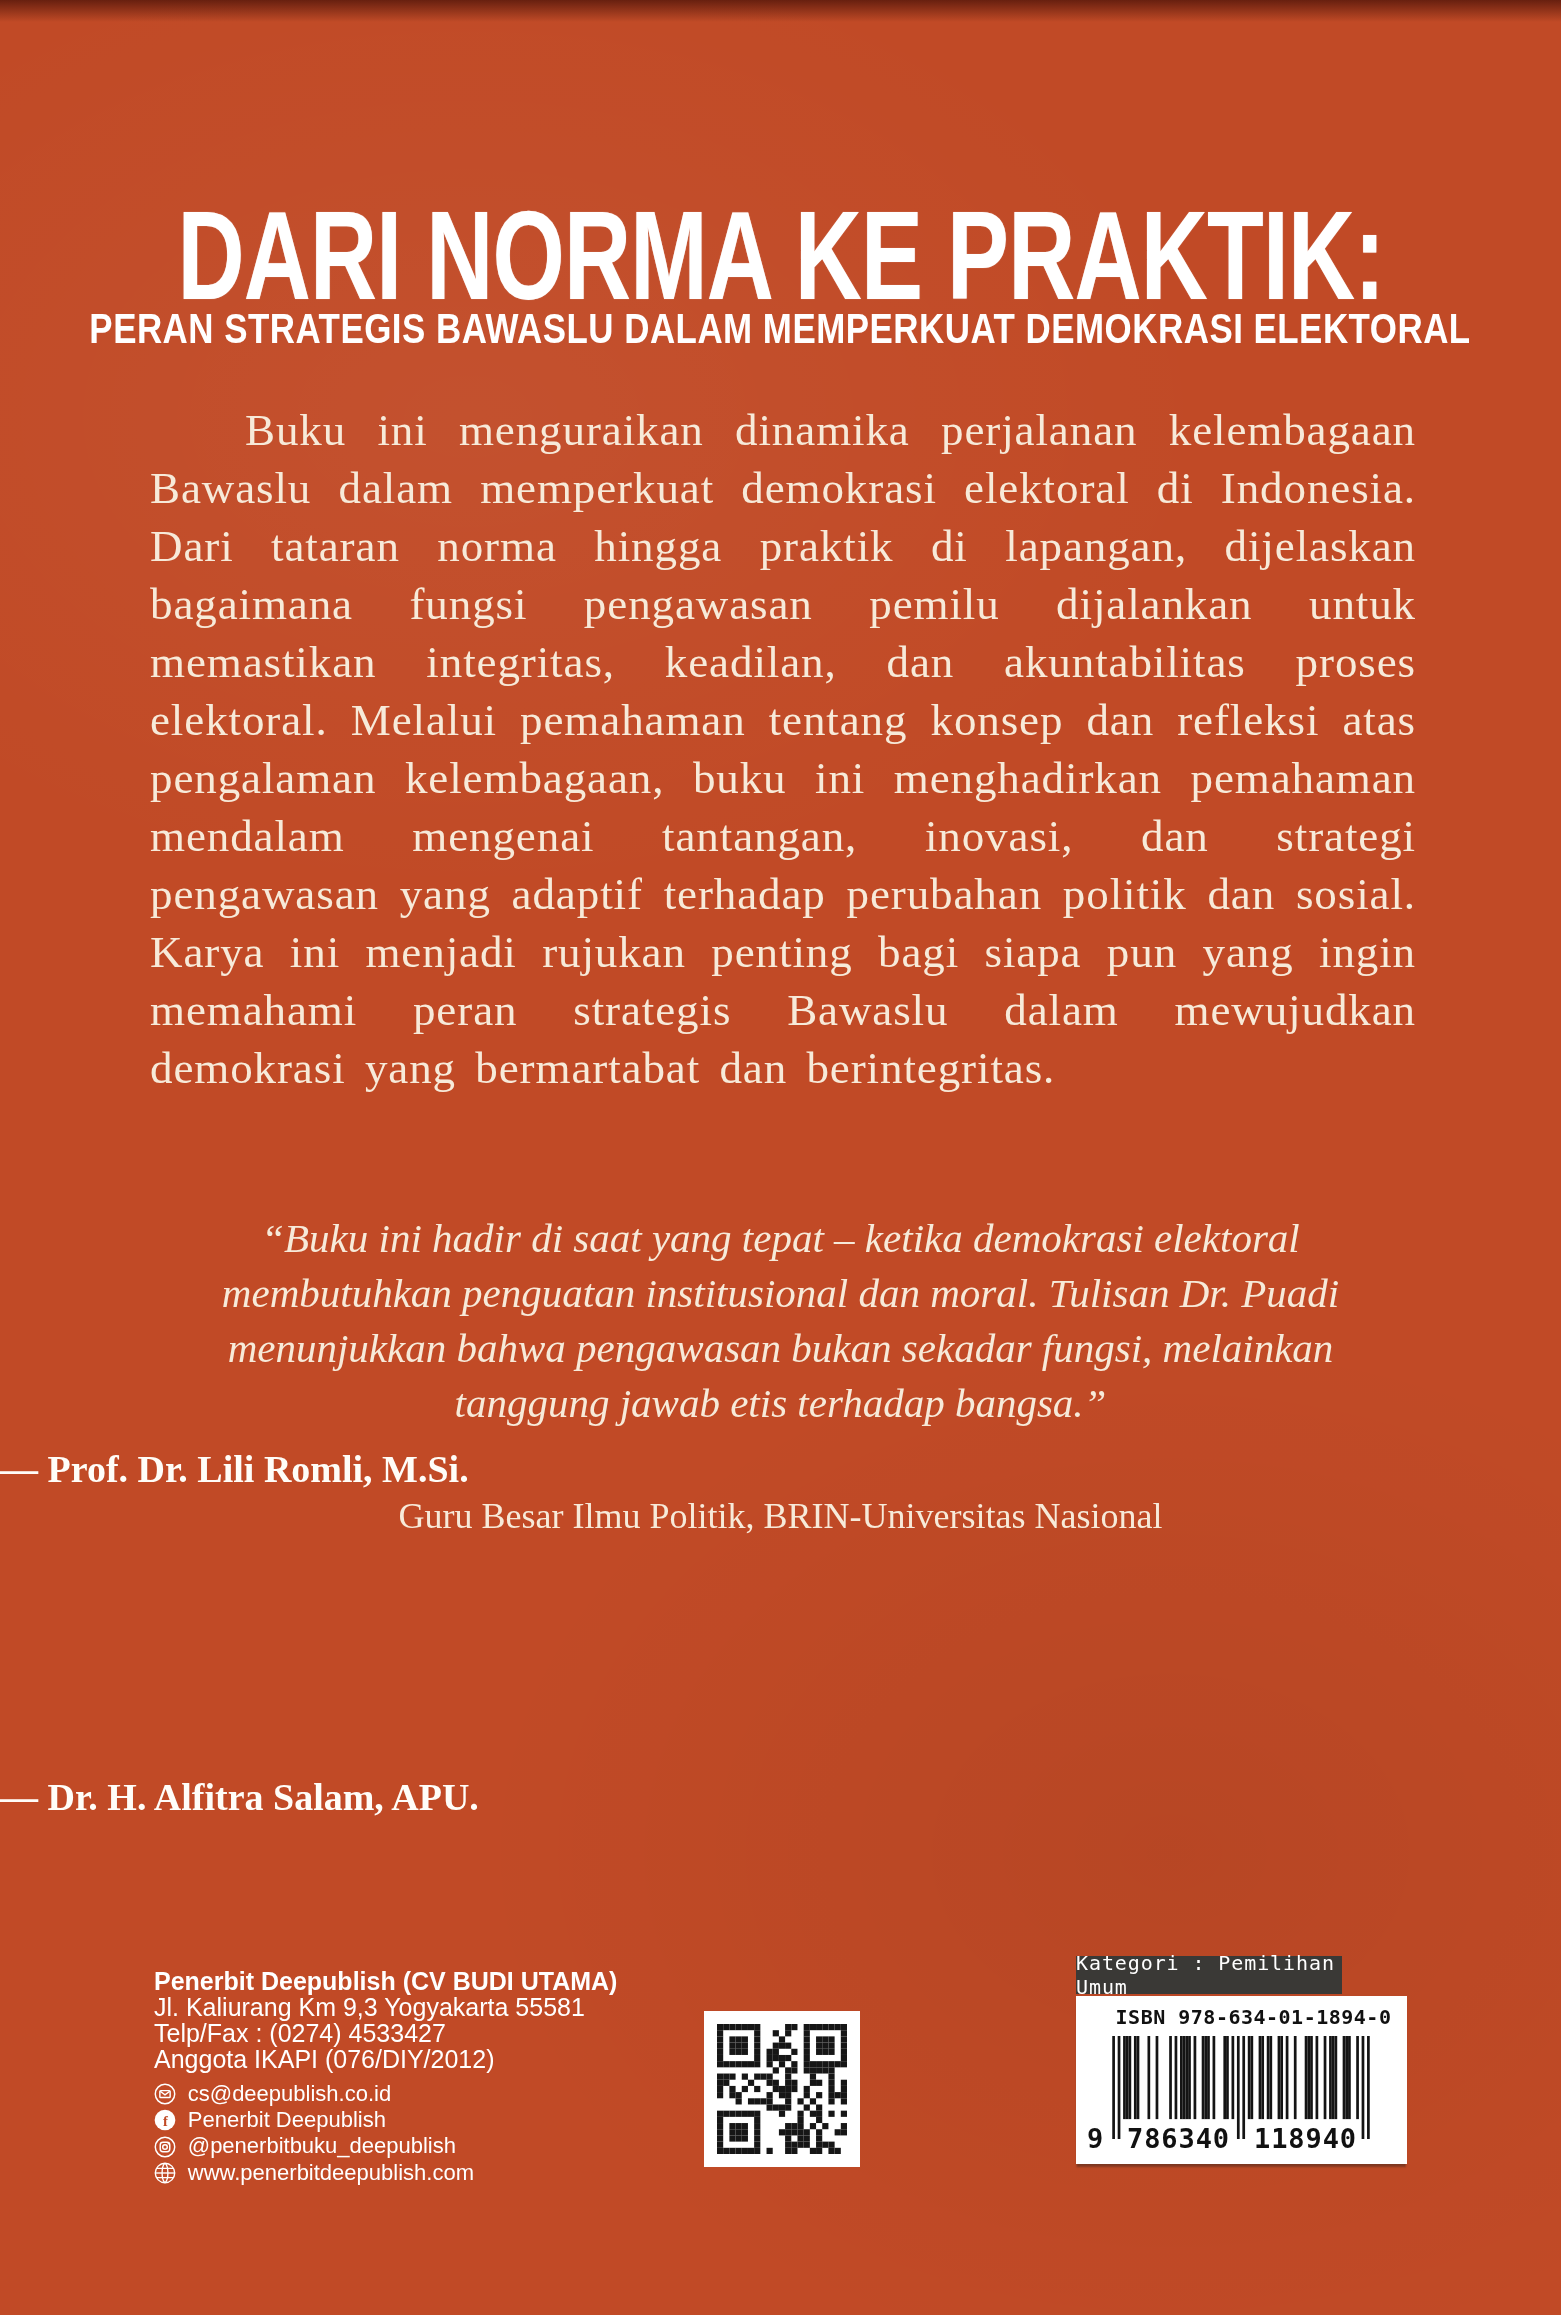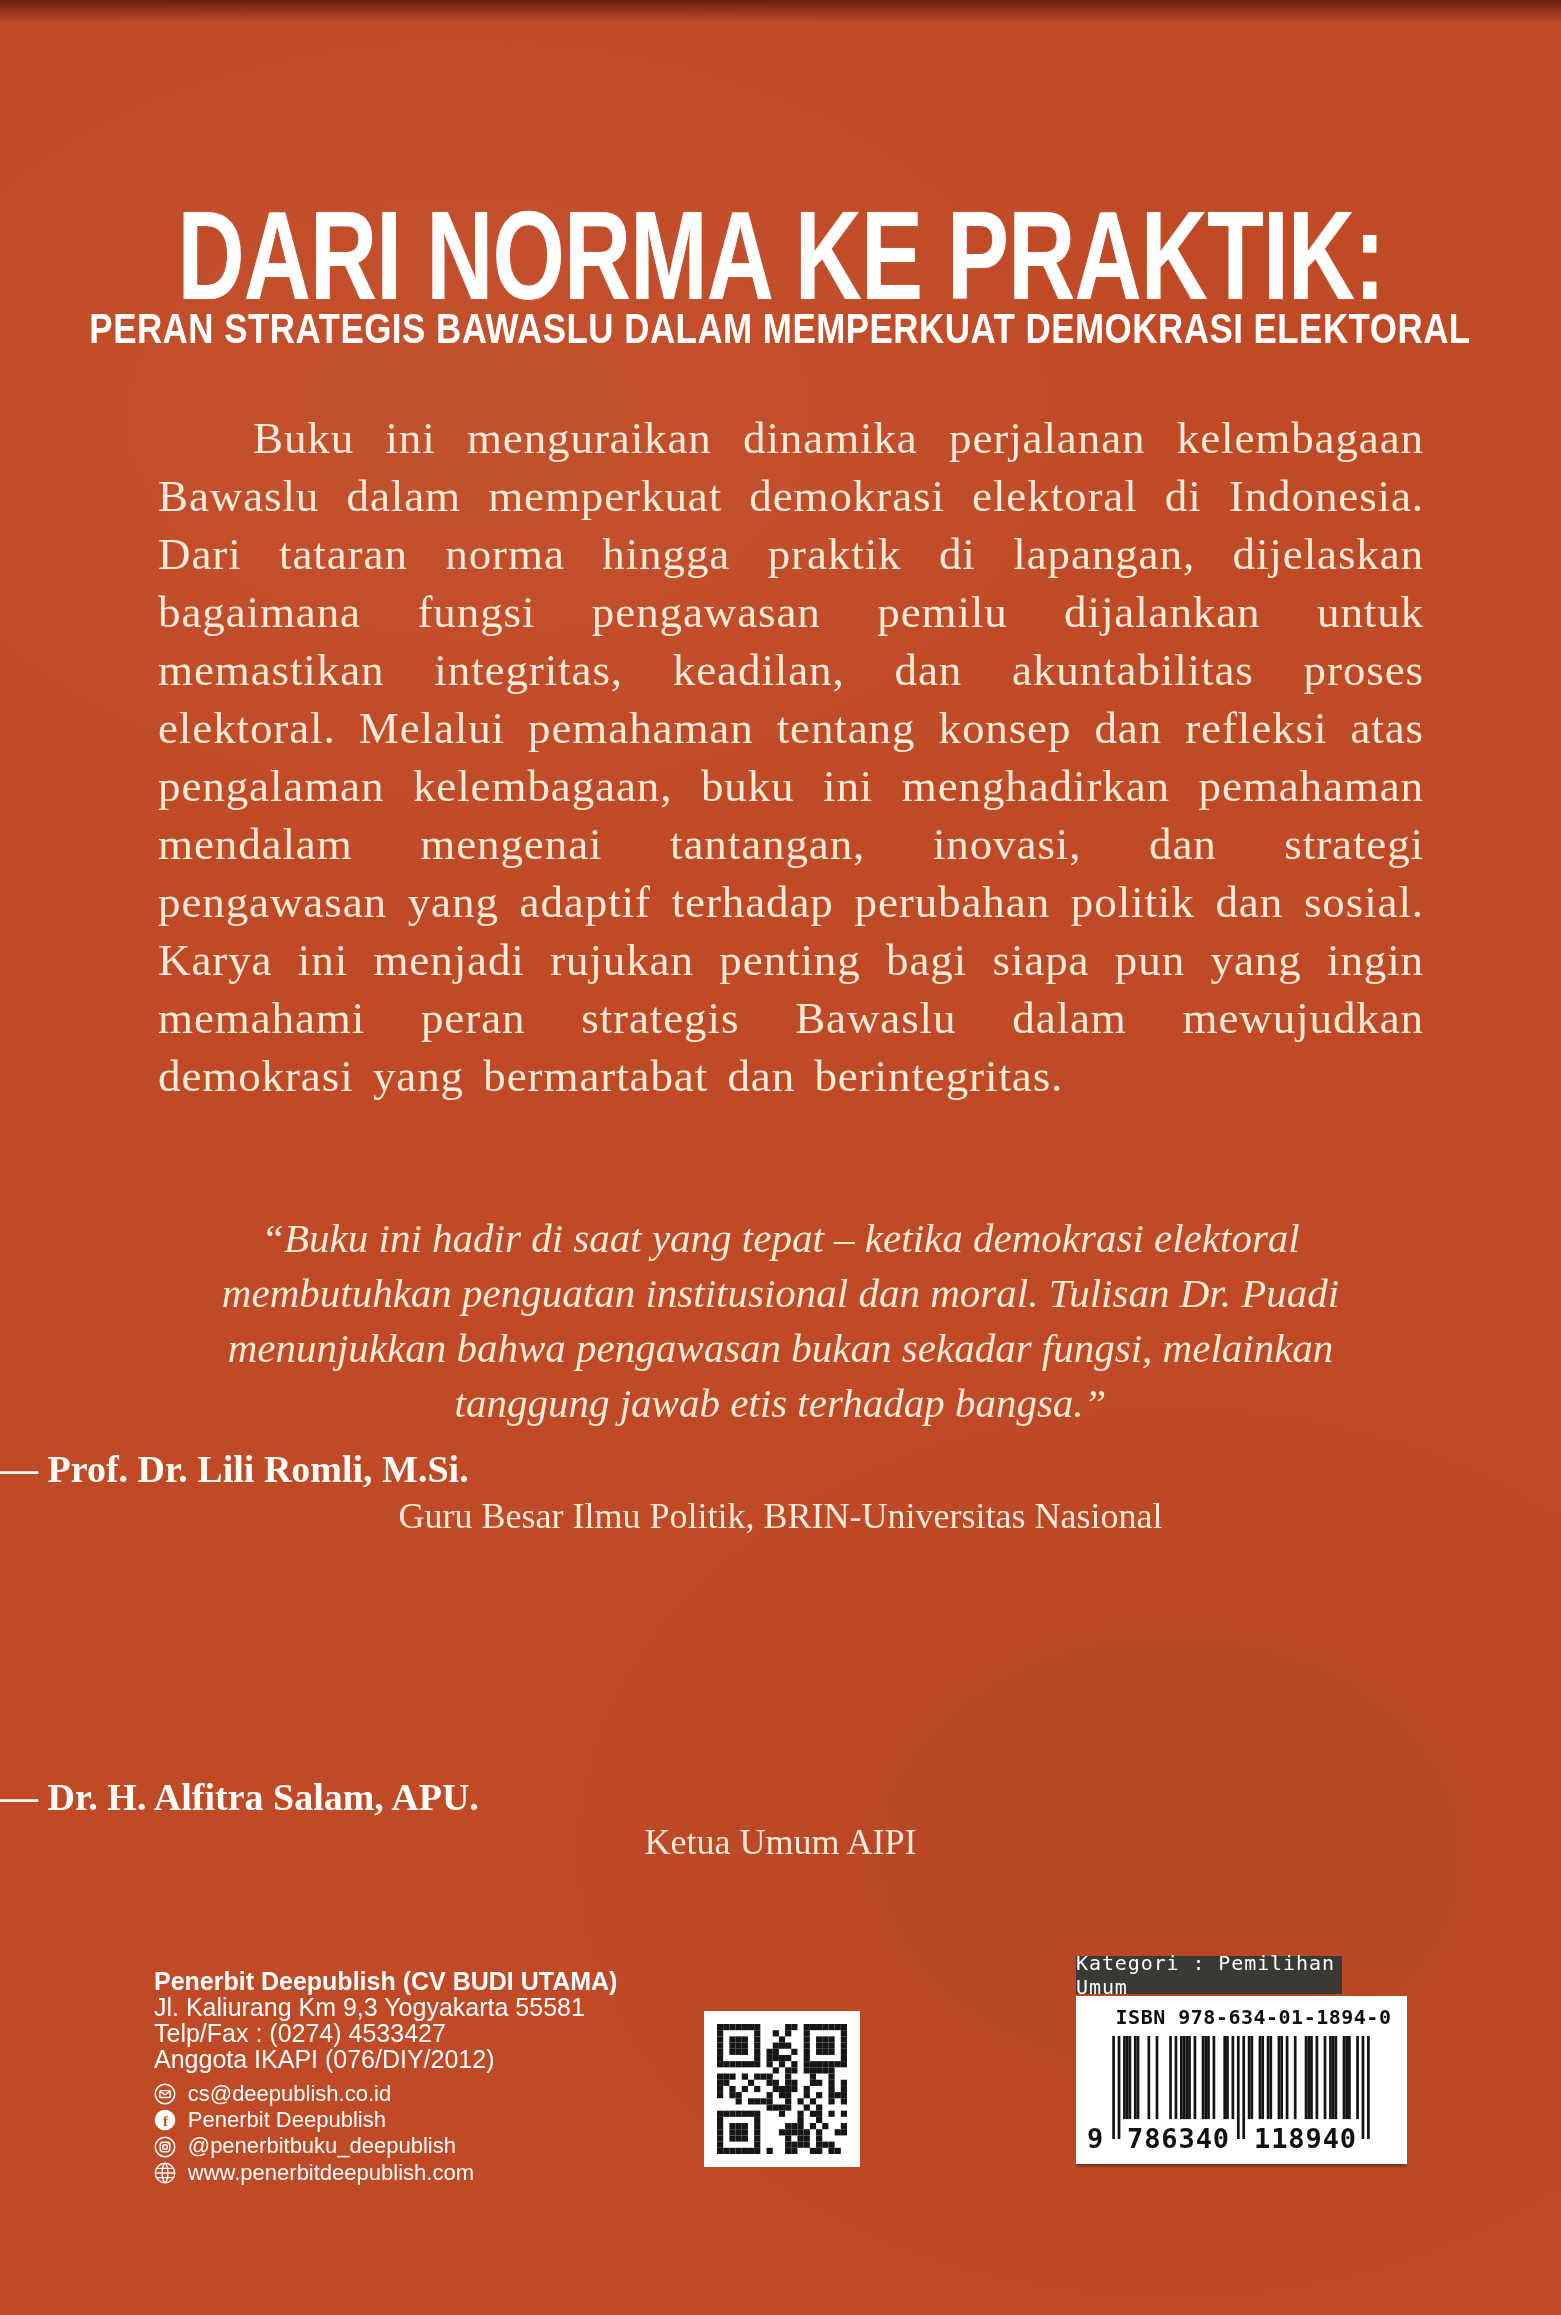--- a/index.html
+++ b/index.html
@@ -22,21 +22,21 @@
   .title,.subtitle{position:absolute;left:0;width:100%;text-align:center;margin:0;
     color:var(--title-color);font-family:"Liberation Sans", sans-serif;font-weight:700;}
   .title{top:193px;}
   .title .tscale{display:inline-block;font-size:101px;line-height:1;letter-spacing:-0.9px;
     white-space:nowrap;transform:scale(0.92,1.25);transform-origin:50% 0;
     text-shadow:0 0 0.9px rgba(255,255,255,0.6);}
   .subtitle{top:308px;}
   .subtitle .sscale{display:inline-block;font-size:36px;line-height:1;letter-spacing:0.5px;
     white-space:nowrap;transform:scale(0.97,1.18);transform-origin:50% 0;}
   
-  .synopsis{position:absolute;top:401px;left:150px;width:1266px;margin:8px;
+  .synopsis{position:absolute;top:401px;left:150px;width:1266px;margin:0;
     color:var(--body-text);font-size:45px;line-height:58px;text-align:justify;
     text-indent:95px;letter-spacing:0.9px;word-spacing:7.2px;}
   
   .quote{position:absolute;left:102px;width:1357px;margin:0;text-align:center;
     color:var(--body-text);font-style:italic;font-size:41px;line-height:55px;white-space:pre-line;}
   .q1{top:1211px;} .q2{top:1599px;}
   .attr{position:absolute;left:0;width:100%;text-align:left;color:#fffdf8;
     font-weight:700;font-size:38px;line-height:45px;}
   .a1{top:1447px;} .a2{top:1775px;}
   .role{position:absolute;left:0;width:100%;text-align:center;color:var(--body-text);
@@ -83,21 +83,20 @@
   <p class="synopsis">Buku ini menguraikan dinamika perjalanan kelembagaan Bawaslu dalam memperkuat demokrasi elektoral di Indonesia. Dari tataran norma hingga praktik di lapangan, dijelaskan bagaimana fungsi pengawasan pemilu dijalankan untuk memastikan integritas, keadilan, dan akuntabilitas proses elektoral. Melalui pemahaman tentang konsep dan refleksi atas pengalaman kelembagaan, buku ini menghadirkan pemahaman mendalam mengenai tantangan, inovasi, dan strategi pengawasan yang adaptif terhadap perubahan politik dan sosial. Karya ini menjadi rujukan penting bagi siapa pun yang ingin memahami peran strategis Bawaslu dalam mewujudkan demokrasi yang bermartabat dan berintegritas.</p>
 
   <blockquote class="quote q1">“Buku ini hadir di saat yang tepat – ketika demokrasi elektoral
 membutuhkan penguatan institusional dan moral. Tulisan Dr. Puadi
 menunjukkan bahwa pengawasan bukan sekadar fungsi, melainkan
 tanggung jawab etis terhadap bangsa.”</blockquote>
   <div class="attr a1">— Prof. Dr. Lili Romli, M.Si.</div>
   <div class="role r1">Guru Besar Ilmu Politik, BRIN-Universitas Nasional</div>
 
   <div class="attr a2">— Dr. H. Alfitra Salam, APU.</div>
-  <div class="role r2">Ketua Umum AIPI</div>
 
   <section class="publisher">
     <div class="pub-name">Penerbit Deepublish (CV BUDI UTAMA)</div>
     <div class="pub-line">Jl. Kaliurang Km 9,3 Yogyakarta 55581</div>
     <div class="pub-line">Telp/Fax : (0274) 4533427</div>
     <div class="pub-line">Anggota IKAPI (076/DIY/2012)</div>
 
     <div class="contacts">
       <div class="contact">
         <span class="cicon">

